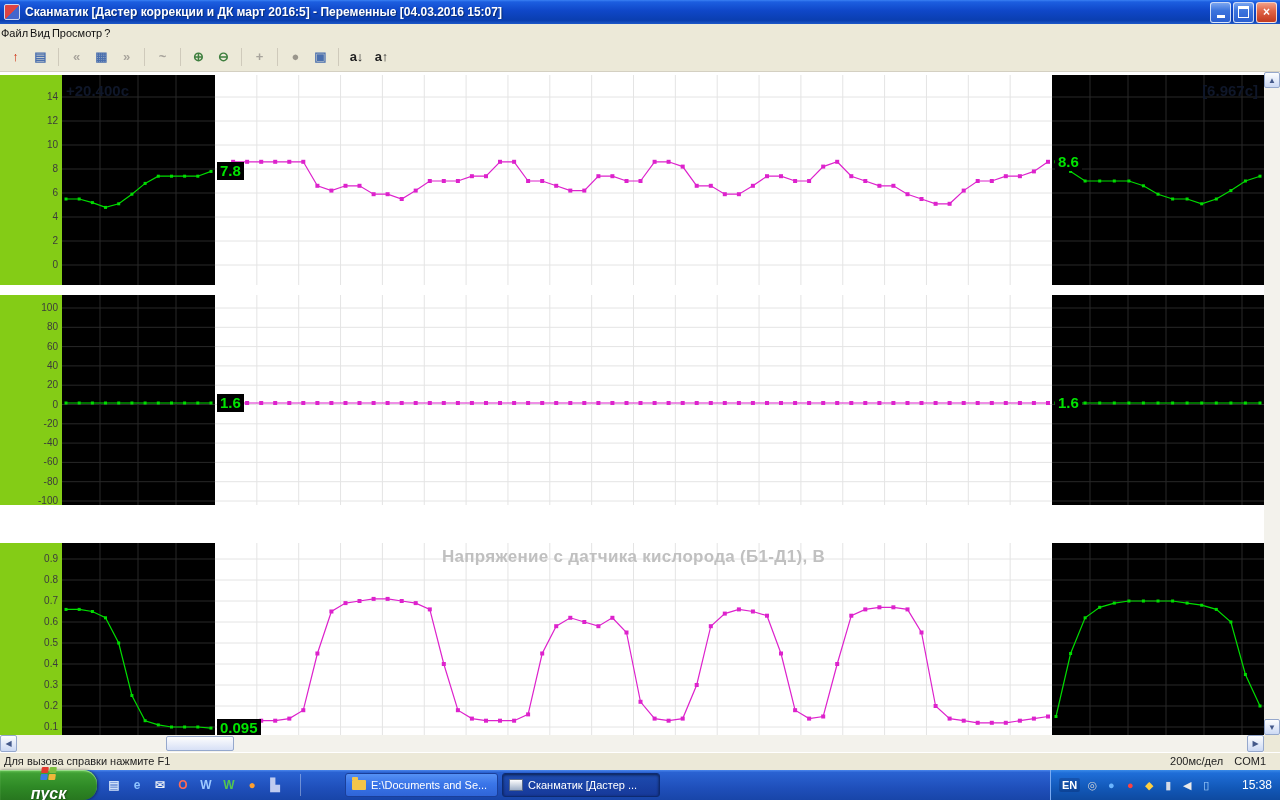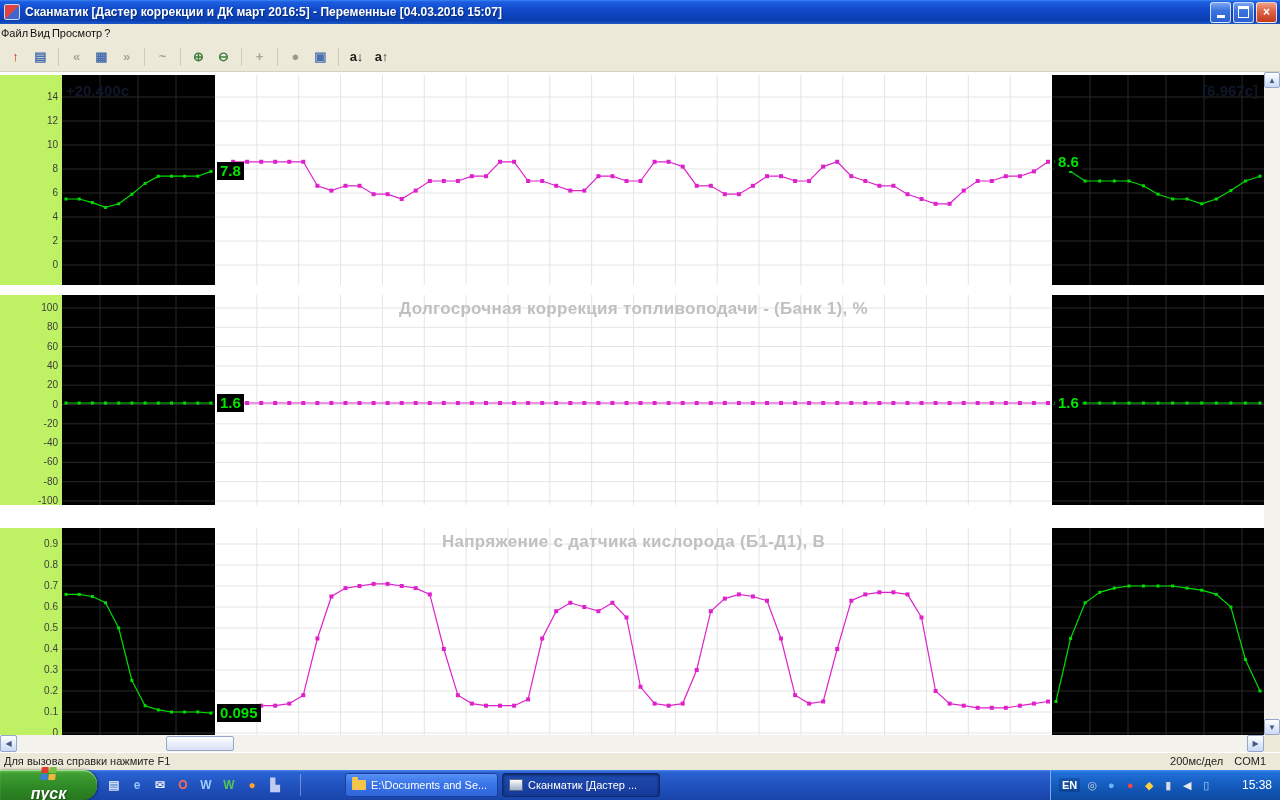--- a/index.html
+++ b/index.html
@@ -27,21 +27,21 @@
   .menu-item{padding:2px 1px;cursor:default;}
   #toolbar{position:absolute;left:0;top:42px;width:1280px;height:30px;background:#ece9d8;
     border-bottom:1px solid #d4d0c2;display:flex;align-items:center;padding-left:3px;box-sizing:border-box;}
   .tb-btn{width:23px;height:23px;margin:0 1px;border-radius:3px;display:flex;align-items:center;
     justify-content:center;font-size:13px;font-weight:bold;}
   .tb-sep{width:1px;height:18px;background:#cfcabb;margin:0 5px;}
 
   
   #charts{position:absolute;left:0;top:72px;width:1264px;height:663px;background:#fff;overflow:hidden;}
   .chart-row{position:absolute;left:0;width:1264px;height:210px;}
-  .yaxis{position:absolute;left:0;top:0;width:62px;height:210px;background:#bef264;}
+  .yaxis{position:absolute;left:0;top:0;width:62px;height:210px;background:#84cc16;}
   .tick-label{position:absolute;right:4px;font-size:10px;color:#3c3c3c;}
   .panel{position:absolute;top:0;height:210px;overflow:hidden;}
   .panel-dark{background:#000;}
   .panel-light{background:#fff;}
   .chart-title{position:absolute;left:215px;width:837px;top:4px;text-align:center;
     font-weight:bold;font-size:17px;z-index:4;letter-spacing:.3px;}
   .badge{position:absolute;background:#000;font-weight:bold;font-size:15px;line-height:18px;
     padding:0 3px;z-index:5;}
   .time-label{position:absolute;z-index:6;font-size:15px;font-weight:bold;color:#0f172a;}
   #time-left{left:66px;top:10px;}
@@ -470,25 +470,24 @@
             <rect x="89.9" y="106.5" width="3" height="3" fill="#00dc00"></rect>
             <rect x="104.5" y="106.5" width="3" height="3" fill="#00dc00"></rect>
             <rect x="119.1" y="106.5" width="3" height="3" fill="#00dc00"></rect>
             <rect x="133.6" y="106.5" width="3" height="3" fill="#00dc00"></rect>
             <rect x="148.2" y="106.5" width="3" height="3" fill="#00dc00"></rect>
             <rect x="162.8" y="106.5" width="3" height="3" fill="#00dc00"></rect>
             <rect x="177.4" y="106.5" width="3" height="3" fill="#00dc00"></rect>
             <rect x="191.9" y="106.5" width="3" height="3" fill="#00dc00"></rect>
             <rect x="206.5" y="106.5" width="3" height="3" fill="#00dc00"></rect>
           </svg></div>
-        <div class="chart-title" style="color: rgb(192, 192, 192);">Долгосрочная коррекция топливоподачи - (Банк 1), %</div>
         <div class="badge" style="left: 217px; top: 98.956px; color: rgb(0, 228, 0);">1.6</div>
         <div class="badge" style="left: 1055px; top: 98.956px; color: rgb(0, 228, 0);">1.6</div>
       </div>
-      <div class="chart-row" style="top: 456px;">
+      <div class="chart-row" style="top: 471px;">
         <div class="yaxis">
           <span class="tick-label" style="top: 10px;">0.9</span>
           <span class="tick-label" style="top: 31px;">0.8</span>
           <span class="tick-label" style="top: 52px;">0.7</span>
           <span class="tick-label" style="top: 73px;">0.6</span>
           <span class="tick-label" style="top: 94px;">0.5</span>
           <span class="tick-label" style="top: 115px;">0.4</span>
           <span class="tick-label" style="top: 136px;">0.3</span>
           <span class="tick-label" style="top: 157px;">0.2</span>
           <span class="tick-label" style="top: 178px;">0.1</span>

